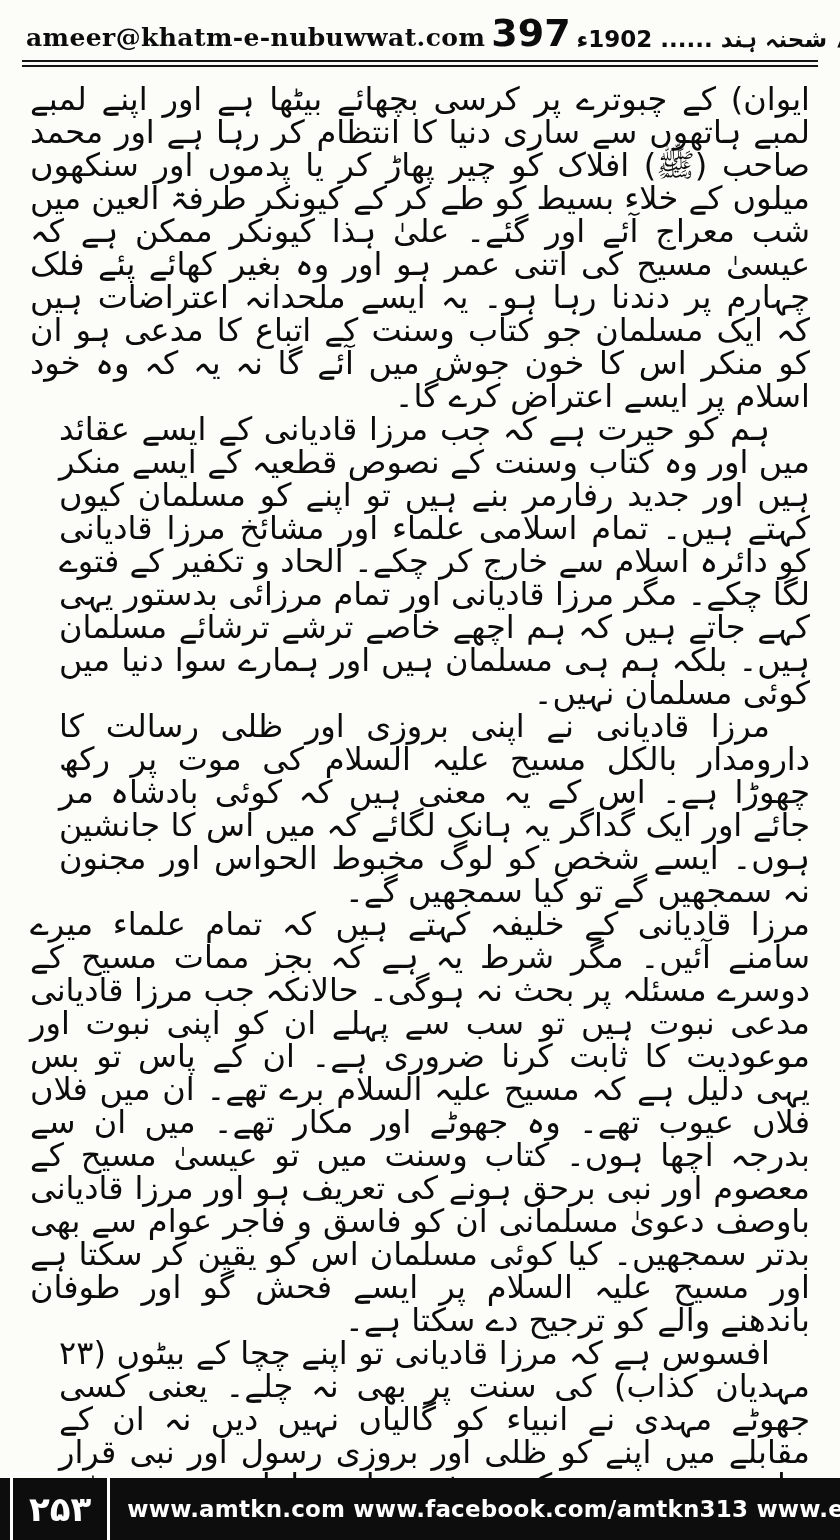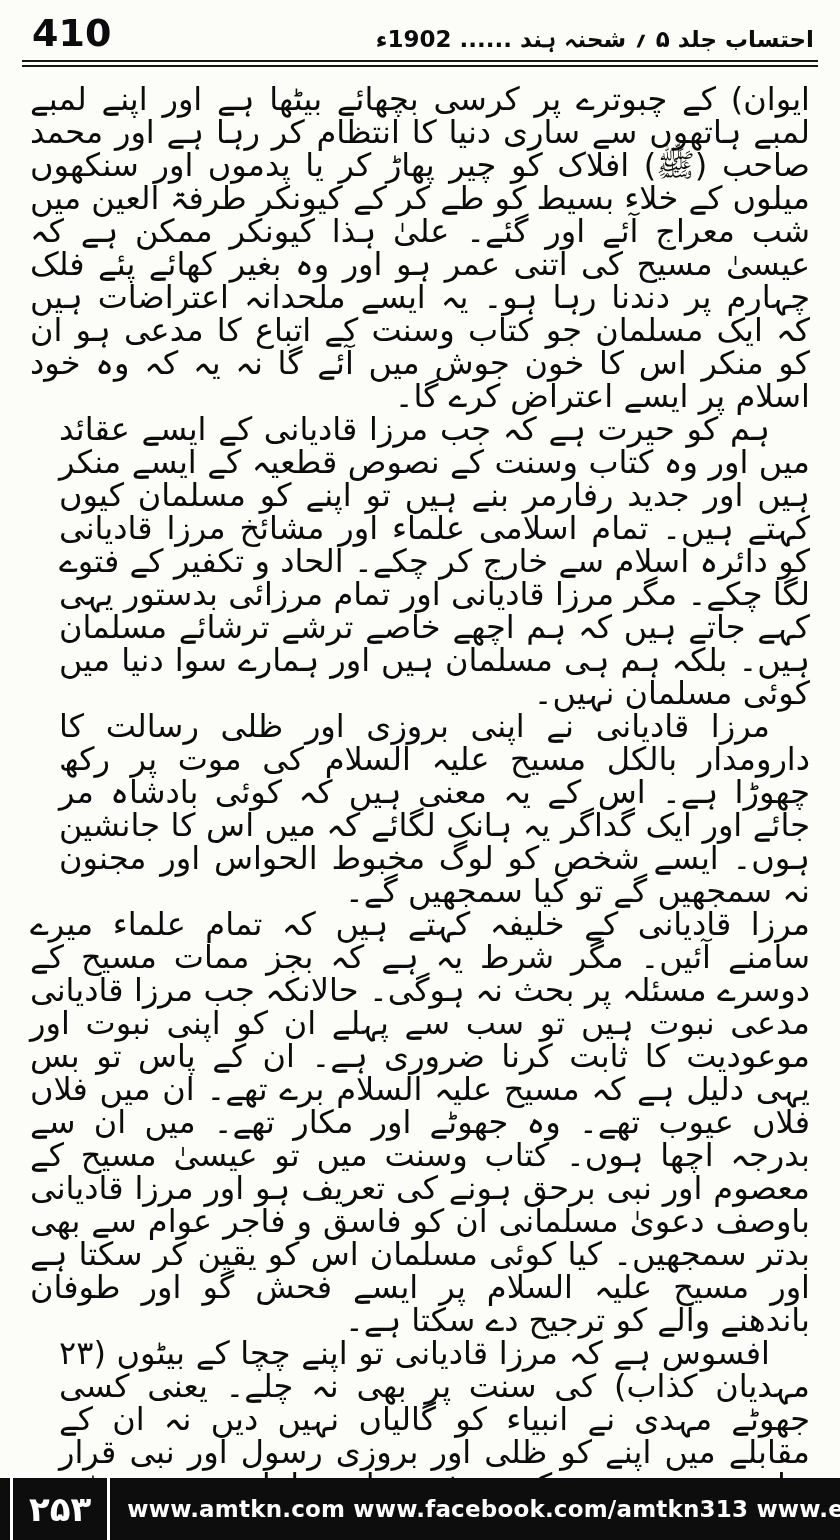--- a/index.html
+++ b/index.html
@@ -87,21 +87,22 @@
     letter-spacing:.2px;
     white-space:nowrap;
   }
 </style>
 </head>
 <body>
 
 <div class="page">
 
   <div class="header">
-    <div class="pageno-top">410</div>
+    <div class="email">ameer@khatm-e-nubuwwat.com</div>
+    <div class="pageno-top">397</div>
     <div class="title">احتساب جلد ۵ ؍ شحنہ ہند ...... 1902ء</div>
   </div>
 
   <div class="rule"></div>
 
   <div class="body-text">
     <p>ایوان) کے چبوترے پر کرسی بچھائے بیٹھا ہے اور اپنے لمبے لمبے ہاتھوں سے ساری دنیا کا انتظام کر رہا ہے اور محمد صاحب (ﷺ) افلاک کو چیر پھاڑ کر یا پدموں اور سنکھوں میلوں کے خلاء بسیط کو طے کر کے کیونکر طرفۃ العین میں شب معراج آئے اور گئے۔ علیٰ ہذا کیونکر ممکن ہے کہ عیسیٰ مسیح کی اتنی عمر ہو اور وہ بغیر کھائے پئے فلک چہارم پر دندنا رہا ہو۔ یہ ایسے ملحدانہ اعتراضات ہیں کہ ایک مسلمان جو کتاب وسنت کے اتباع کا مدعی ہو ان کو منکر اس کا خون جوش میں آئے گا نہ یہ کہ وہ خود اسلام پر ایسے اعتراض کرے گا۔</p>
     <p class="indent">ہم کو حیرت ہے کہ جب مرزا قادیانی کے ایسے عقائد میں اور وہ کتاب وسنت کے نصوص قطعیہ کے ایسے منکر ہیں اور جدید رفارمر بنے ہیں تو اپنے کو مسلمان کیوں کہتے ہیں۔ تمام اسلامی علماء اور مشائخ مرزا قادیانی کو دائرہ اسلام سے خارج کر چکے۔ الحاد و تکفیر کے فتوے لگا چکے۔ مگر مرزا قادیانی اور تمام مرزائی بدستور یہی کہے جاتے ہیں کہ ہم اچھے خاصے ترشے ترشائے مسلمان ہیں۔ بلکہ ہم ہی مسلمان ہیں اور ہمارے سوا دنیا میں کوئی مسلمان نہیں۔</p>
     <p class="indent">مرزا قادیانی نے اپنی بروزی اور ظلی رسالت کا دارومدار بالکل مسیح علیہ السلام کی موت پر رکھ چھوڑا ہے۔ اس کے یہ معنی ہیں کہ کوئی بادشاہ مر جائے اور ایک گداگر یہ ہانک لگائے کہ میں اس کا جانشین ہوں۔ ایسے شخص کو لوگ مخبوط الحواس اور مجنون نہ سمجھیں گے تو کیا سمجھیں گے۔</p>
     <p>مرزا قادیانی کے خلیفہ کہتے ہیں کہ تمام علماء میرے سامنے آئیں۔ مگر شرط یہ ہے کہ بجز ممات مسیح کے دوسرے مسئلہ پر بحث نہ ہوگی۔ حالانکہ جب مرزا قادیانی مدعی نبوت ہیں تو سب سے پہلے ان کو اپنی نبوت اور موعودیت کا ثابت کرنا ضروری ہے۔ ان کے پاس تو بس یہی دلیل ہے کہ مسیح علیہ السلام برے تھے۔ ان میں فلاں فلاں عیوب تھے۔ وہ جھوٹے اور مکار تھے۔ میں ان سے بدرجہ اچھا ہوں۔ کتاب وسنت میں تو عیسیٰ مسیح کے معصوم اور نبی برحق ہونے کی تعریف ہو اور مرزا قادیانی باوصف دعویٰ مسلمانی ان کو فاسق و فاجر عوام سے بھی بدتر سمجھیں۔ کیا کوئی مسلمان اس کو یقین کر سکتا ہے اور مسیح علیہ السلام پر ایسے فحش گو اور طوفان باندھنے والے کو ترجیح دے سکتا ہے۔</p>

